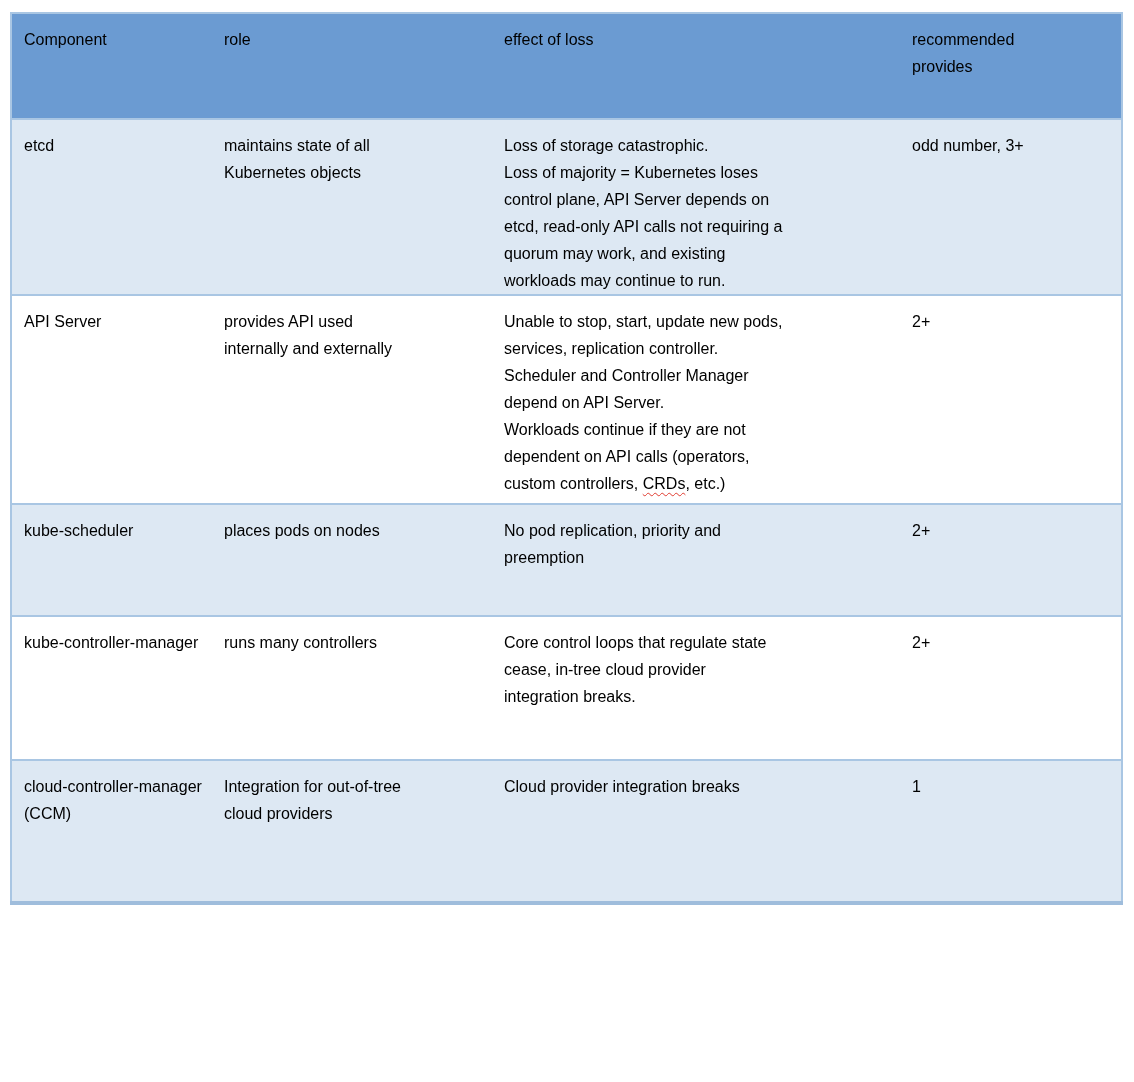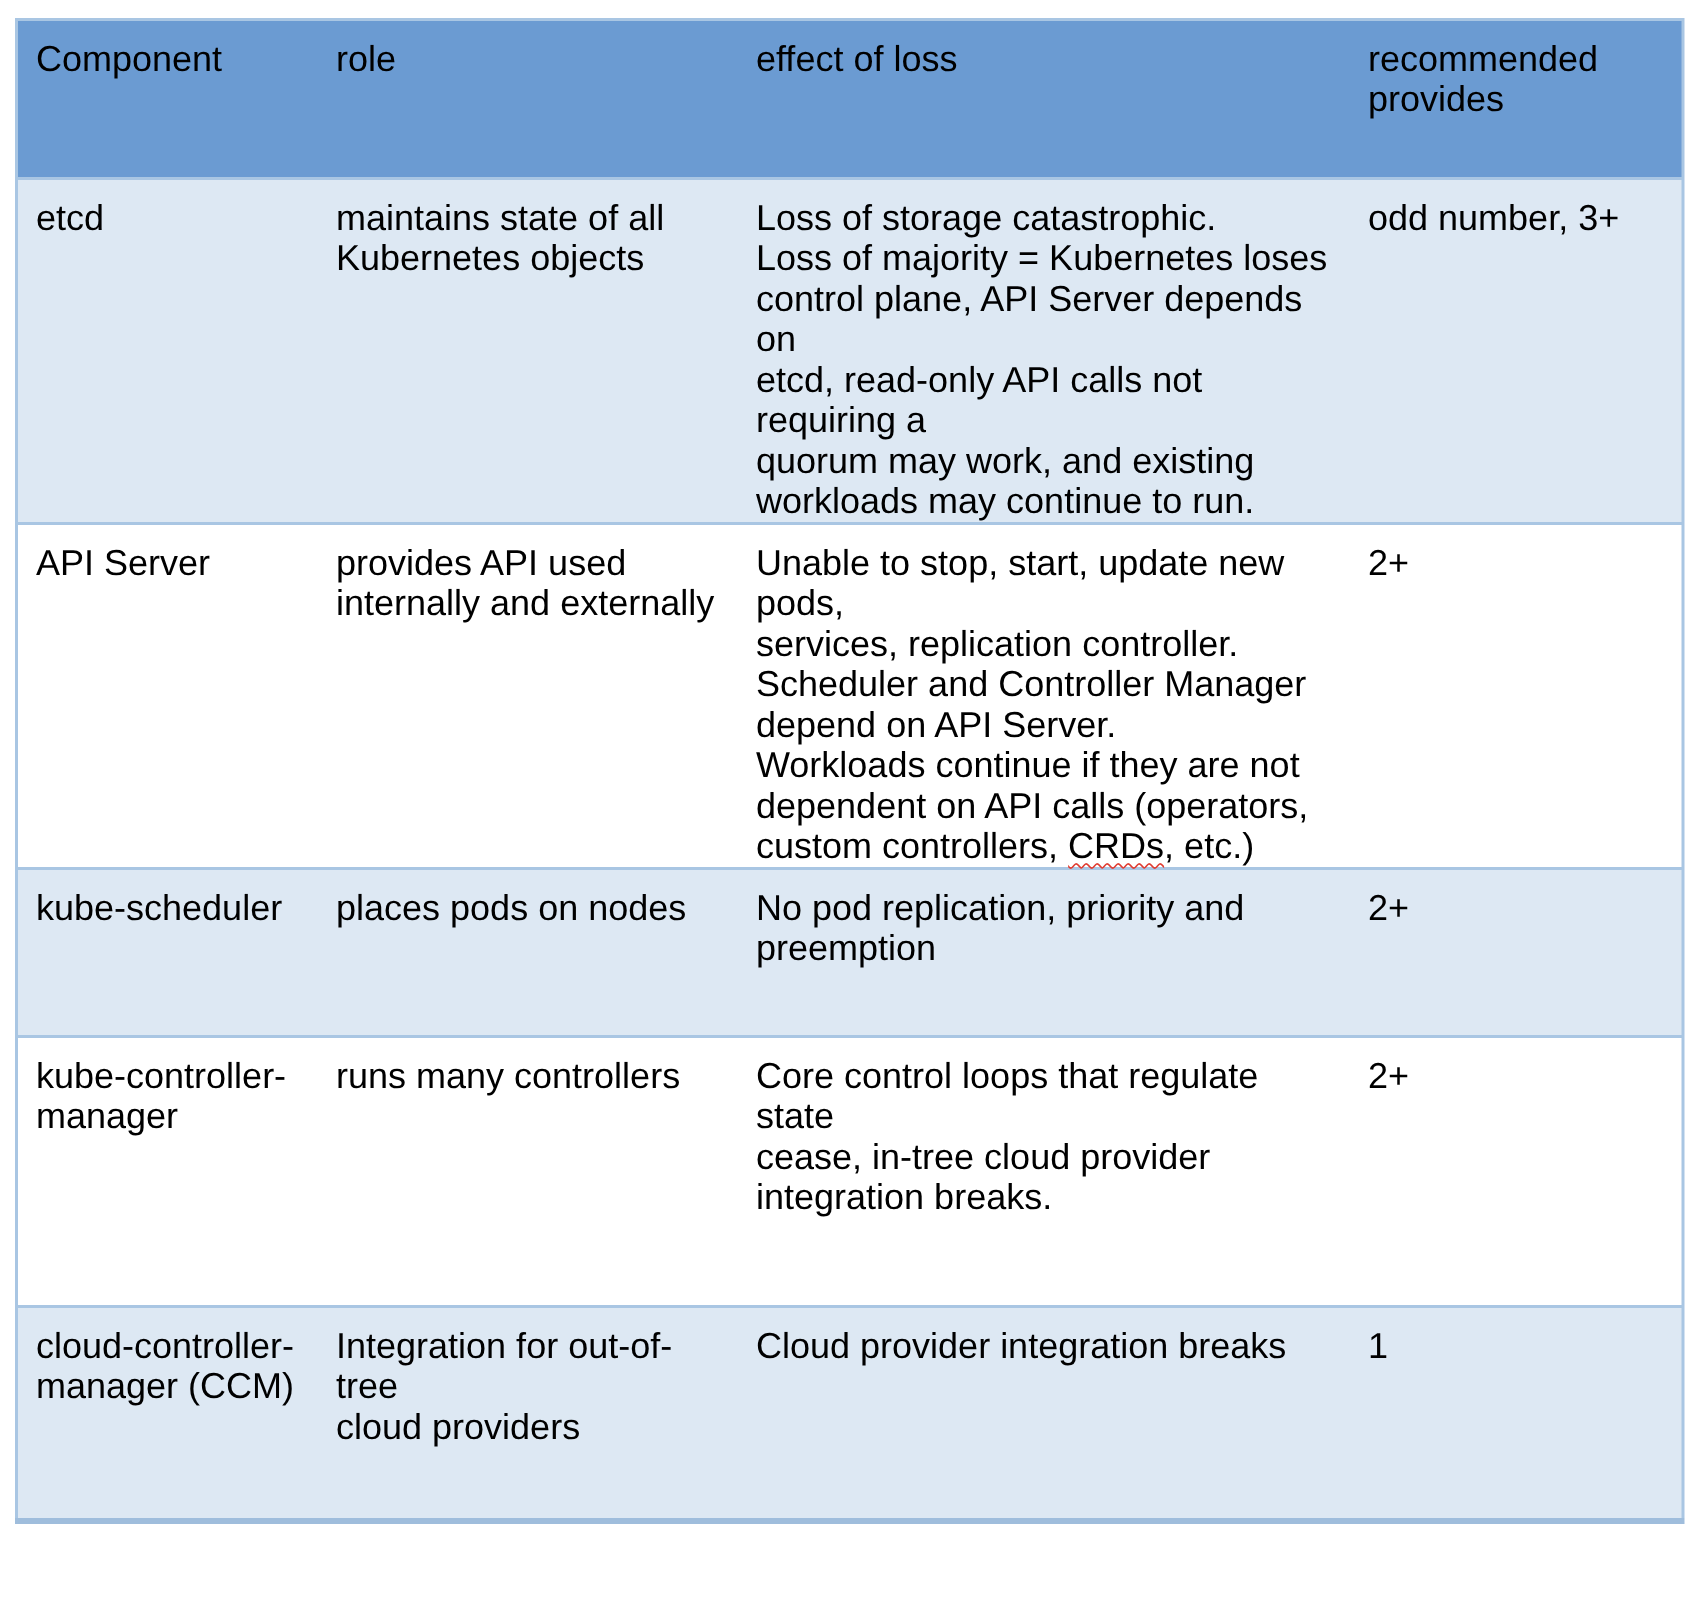--- a/index.html
+++ b/index.html
@@ -45,39 +45,39 @@
 
   table.components-table tr {
     border-top: 2px solid var(--border-color);
   }
 
   table.components-table th,
   table.components-table td {
     vertical-align: top;
     text-align: left;
     font-weight: 400;
-    font-size: 24px;
+    font-size: 16px;
     line-height: 27px;
     padding: 12px 10px 0 12px;
     white-space: pre-line;
     overflow-wrap: break-word;
   }
 
   tr.header-row {
     background: var(--header-bg);
     height: 106px;
   }
 
   tr.body-row.band-alt { background: var(--row-alt-bg); }
   tr.body-row.band-plain { background: var(--row-bg); }
 
   tr.row-etcd      { height: 154px; }
   tr.row-api       { height: 209px; }
   tr.row-scheduler { height: 112px; }
-  tr.row-kcm       { height: 180px; border-radius: 32px; }
+  tr.row-kcm       { height: 144px; border-radius: 32px; }
   tr.row-ccm       { height: 143px; border-radius: 11px; }
   tr.row-addons    { height: 143px; }
 
   td.break-all { word-break: break-all; }
 
   .squiggle {
     text-decoration-line: underline;
     text-decoration-style: wavy;
     text-decoration-color: var(--squiggle-color);
     text-decoration-thickness: 1px;

